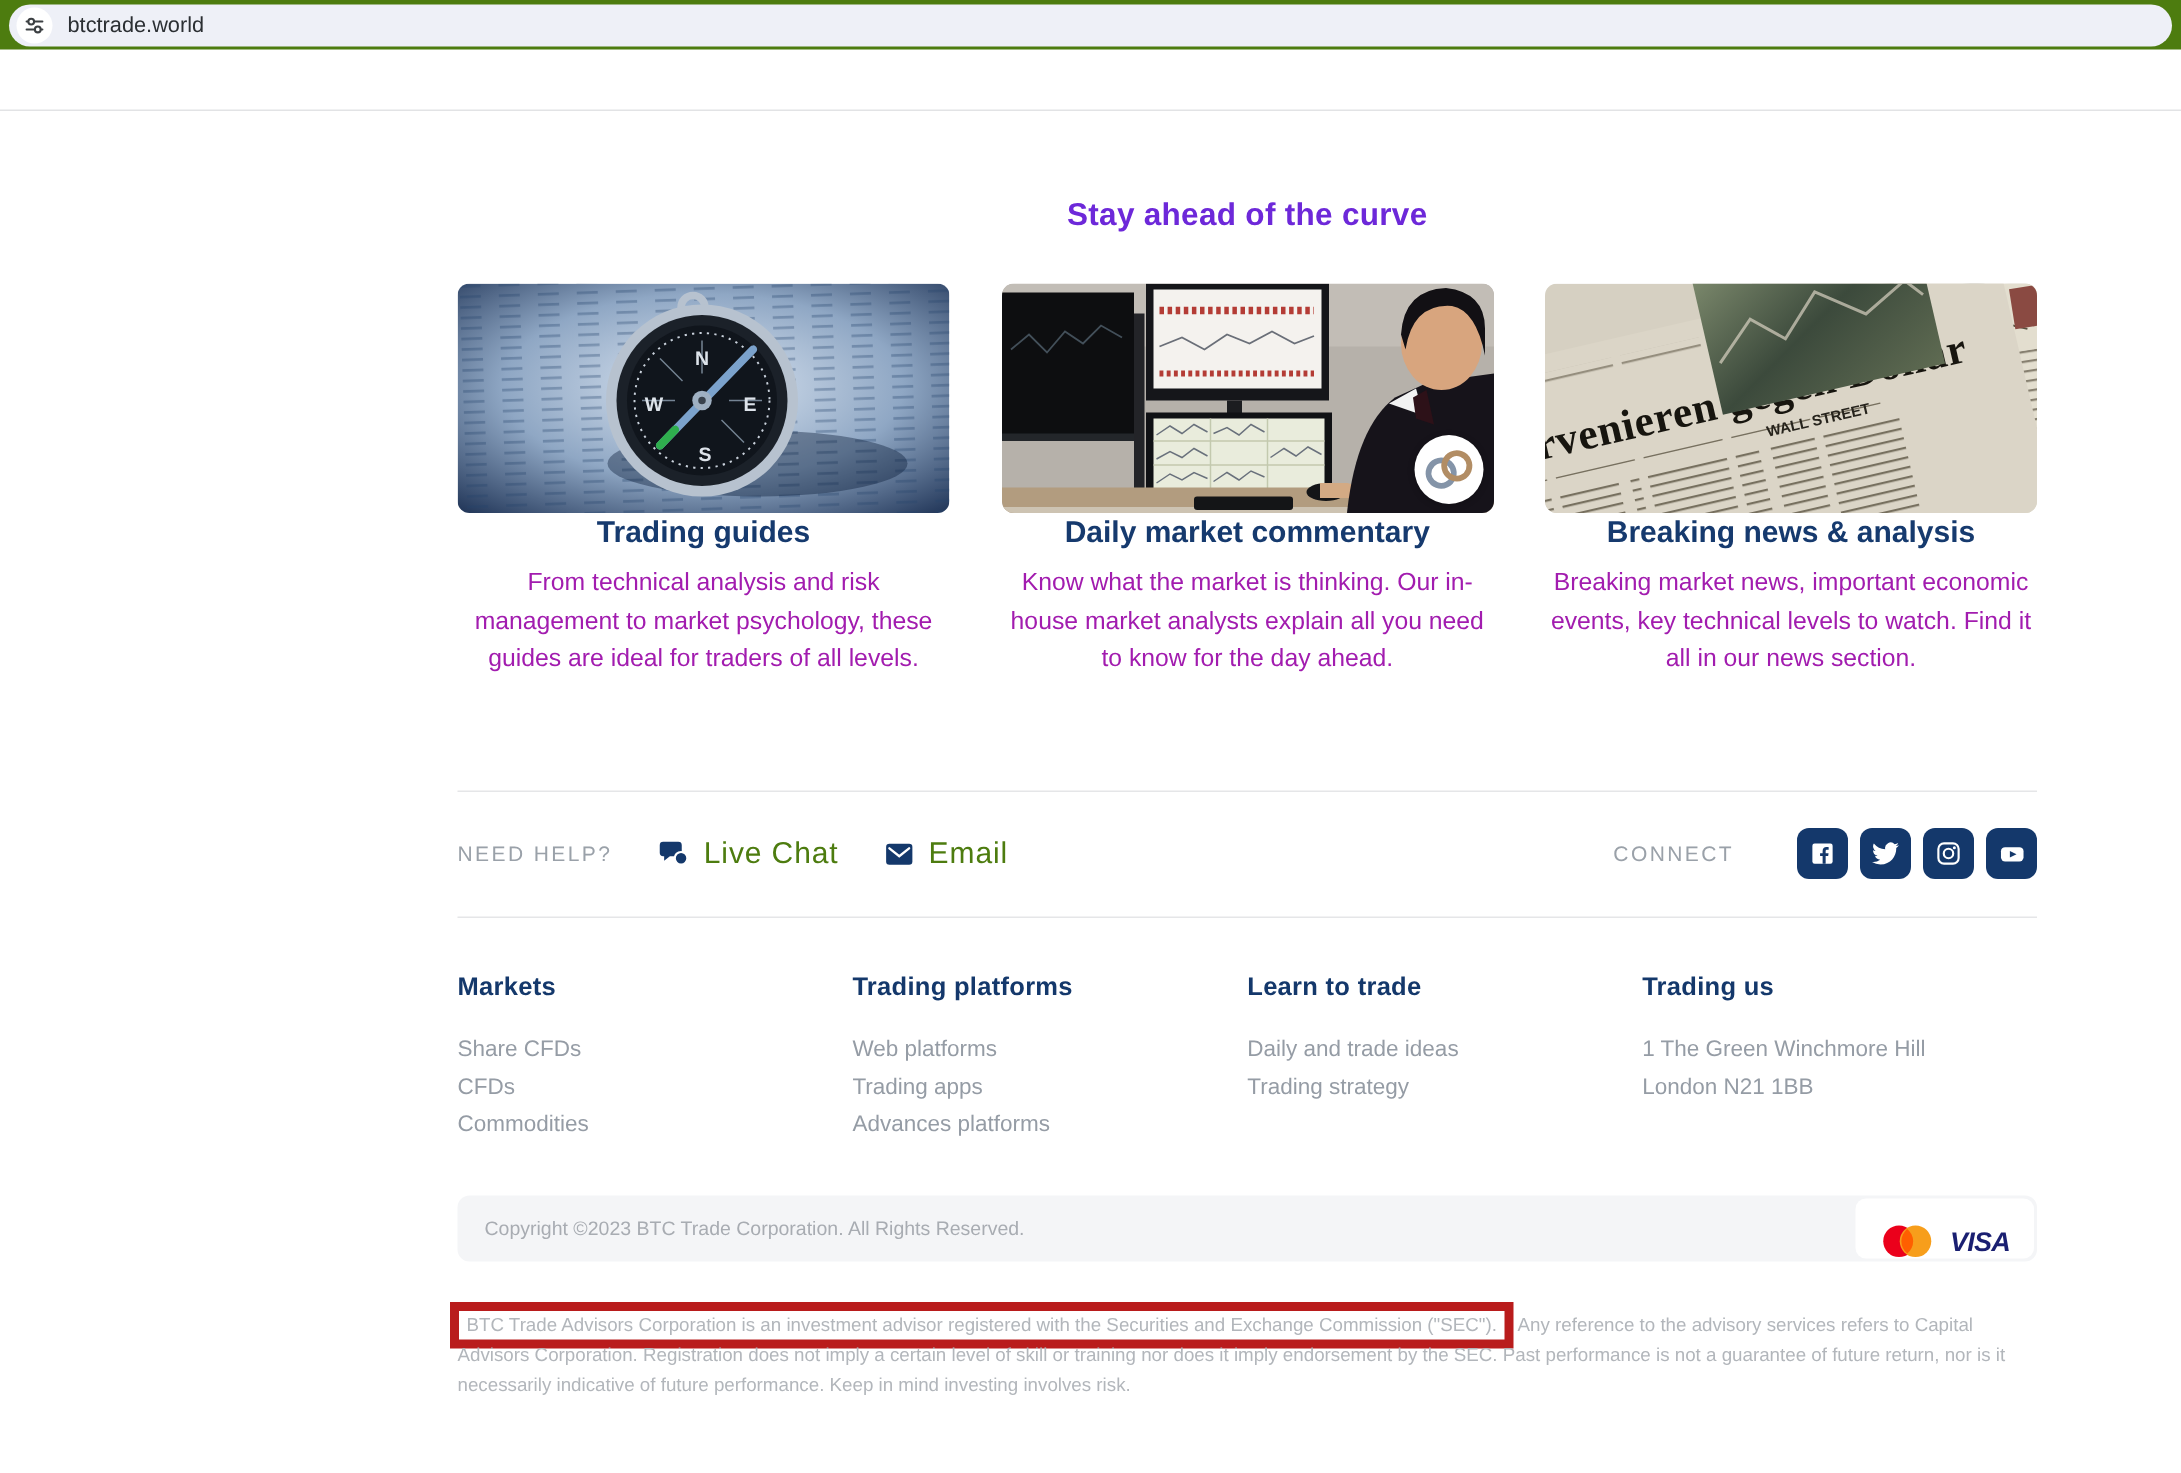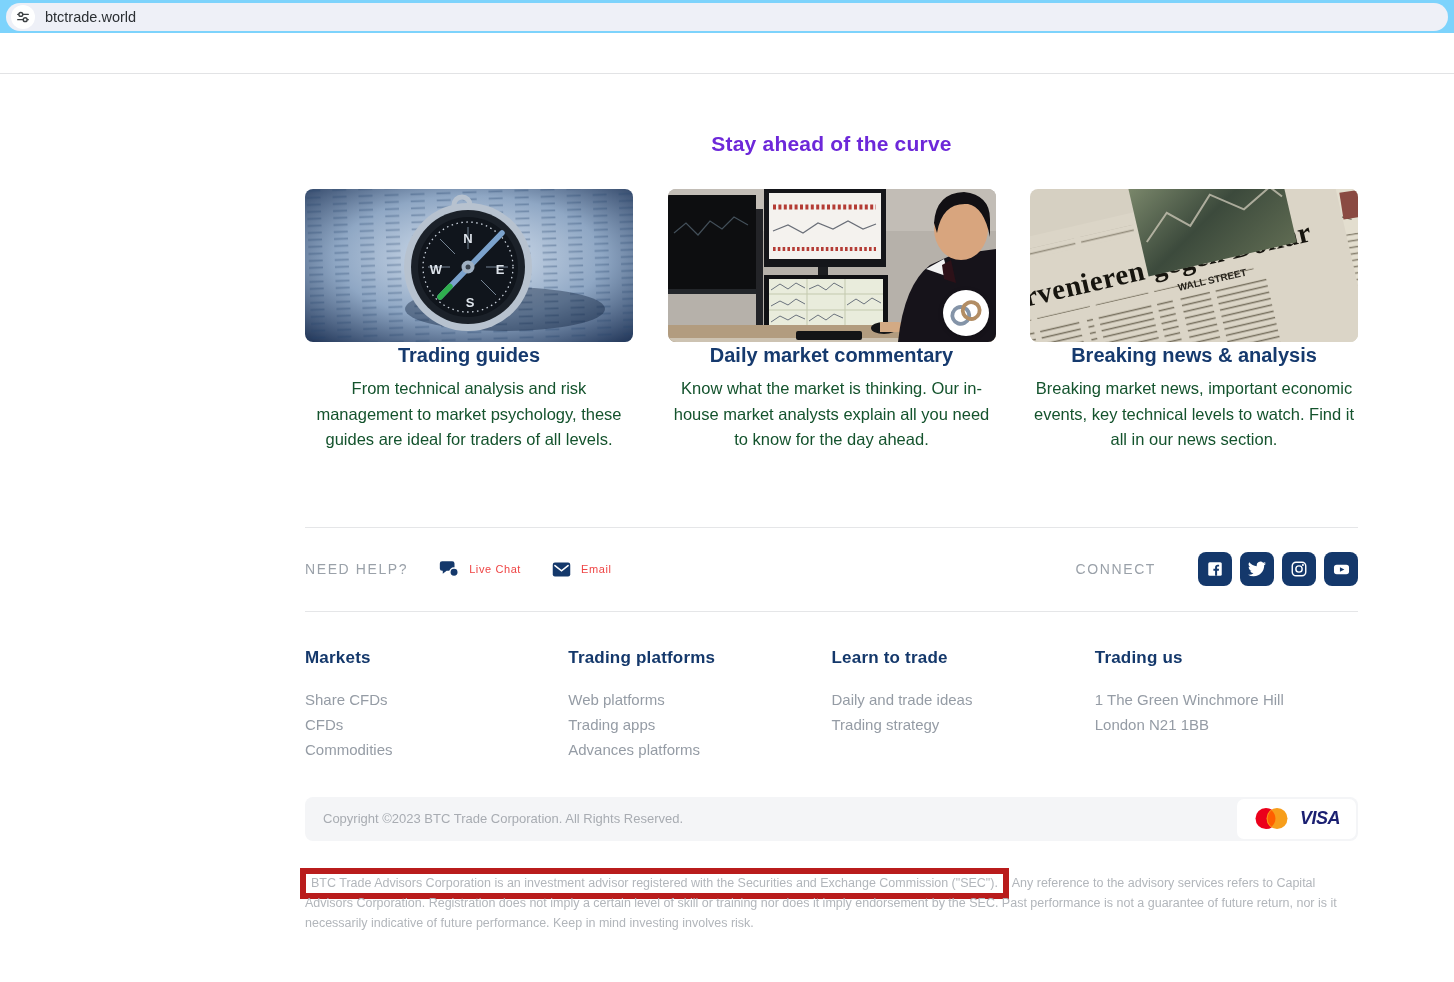--- a/index.html
+++ b/index.html
@@ -1,60 +1,60 @@
 <!DOCTYPE html>
 <html><head>
 <meta charset="utf-8">
 <style>
   * { margin:0; padding:0; box-sizing:border-box; }
   html,body { background:#fff; width:1454px; }
   body { font-family:"Liberation Sans", sans-serif; min-height:982px; position:relative; }
 
   
-  .browser-top { height:33px; background:#7dd3fc; padding:3px 6px 0 6px; }
+  .browser-top { height:33px; background:#4d7c0f; padding:3px 6px 0 6px; }
   .url-pill { height:28px; background:#eef0f7; border-radius:14px; display:flex; align-items:center; padding-left:5px; }
   .site-info-btn { width:24px; height:24px; border-radius:50%; background:#fff; display:flex; align-items:center; justify-content:center; }
   .url-text { margin-left:10px; font-size:14.5px; color:#2b2f33; }
   .top-divider { height:1px; background:#e2e3e5; margin-top:40px; }
 
   
   .container { width:1053px; margin-left:305px; position:relative; }
   .section-title { text-align:center; font-size:21px; font-weight:bold; color:#6d28d9; margin-top:58px; letter-spacing:0.2px; }
 
   .cards { display:flex; justify-content:space-between; margin-top:33px; }
   .card { width:328px; text-align:center; }
   .card-img { width:328px; height:153px; border-radius:8px; overflow:hidden; position:relative; }
   .card-img svg { display:block; width:100%; height:100%; }
   .card h3 { margin-top:2px; font-size:20px; font-weight:bold; color:#163a6e; }
-  .card p { margin-top:9px; font-size:16.5px; line-height:25.5px; color:#14532d; padding:0 2px; }
+  .card p { margin-top:9px; font-size:16.5px; line-height:25.5px; color:#a21caf; padding:0 2px; }
 
   .link-overlay { position:absolute; right:7px; bottom:6px; width:46px; height:46px; border-radius:50%; background:#fff;
     display:flex; align-items:center; justify-content:center; box-shadow:0 1px 5px rgba(0,0,0,.22); }
 
   hr.sep { border:none; border-top:1px solid #e5e6e8; }
   .sep1 { margin-top:74px; }
 
   .help-row { height:83px; display:flex; align-items:center; justify-content:space-between; }
   .help-left { display:flex; align-items:center; gap:30px; }
   .muted-label { font-size:14px; color:#9aa1a9; letter-spacing:1.6px; }
-  .help-link { display:flex; align-items:center; gap:9px; font-size:11px; color:#ef4444; letter-spacing:0.6px; text-decoration:none; cursor:pointer; }
+  .help-link { display:flex; align-items:center; gap:9px; font-size:20px; color:#4d7c0f; letter-spacing:0.6px; text-decoration:none; cursor:pointer; }
   .help-right { display:flex; align-items:center; gap:42px; }
   .social-row { display:flex; gap:8px; }
   .social-btn { width:34px; height:34px; border-radius:8px; background:#14386b; display:flex; align-items:center; justify-content:center; cursor:pointer; }
 
   .footer-cols { display:flex; margin-top:36px; }
   .footer-col { width:273px; }
   .footer-col h4 { font-size:17px; font-weight:bold; color:#14386b; letter-spacing:0.2px; }
   .footer-col ul { list-style:none; margin-top:19px; }
   .footer-col li { font-size:15px; color:#959ca5; line-height:25px; }
   .footer-col li a { color:#959ca5; text-decoration:none; cursor:pointer; }
 
   .copyright-bar { margin-top:35px; height:44px; background:#f4f5f7; border-radius:8px; display:flex; align-items:center; justify-content:space-between; padding-left:18px; }
   .copyright-text { font-size:13px; color:#a8acb2; }
-  .payments { background:#fff; border-radius:7px; height:40px; margin:2px 2px 2px 0; display:flex; align-items:center; gap:10px; padding:0 16px; }
+  .payments { background:#fff; border-radius:7px; height:40px; margin:2px 2px 2px 0; display:flex; align-items:flex-end; gap:10px; padding:0 16px; }
   .visa-text { font-style:italic; font-weight:bold; font-size:18px; color:#1a1f71; letter-spacing:-0.5px; }
 
   .disclaimer { margin-top:32px; font-size:12.5px; line-height:20px; color:#b2b6bb; width:1053px; }
   .red-box { border:6px solid #b91c1c; padding:2px 5px 3px 5px; margin-left:-5px; }
 </style>
 </head>
 <body>
 
 <div class="browser-top">
   <div class="url-pill">

